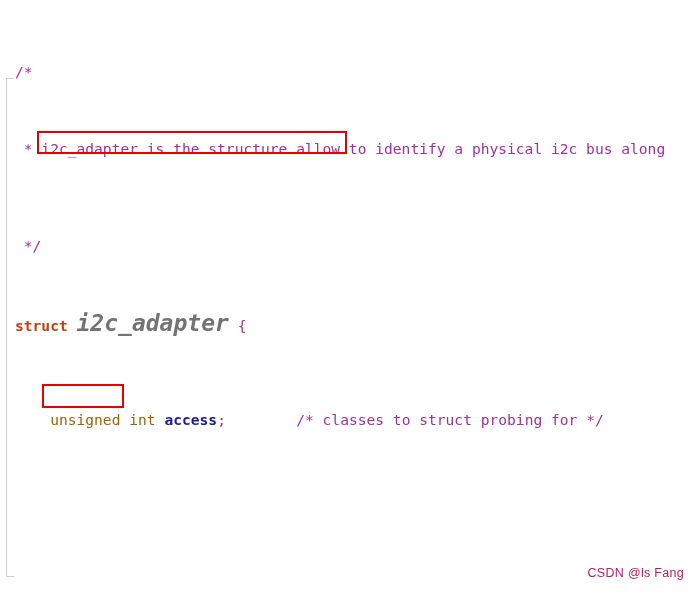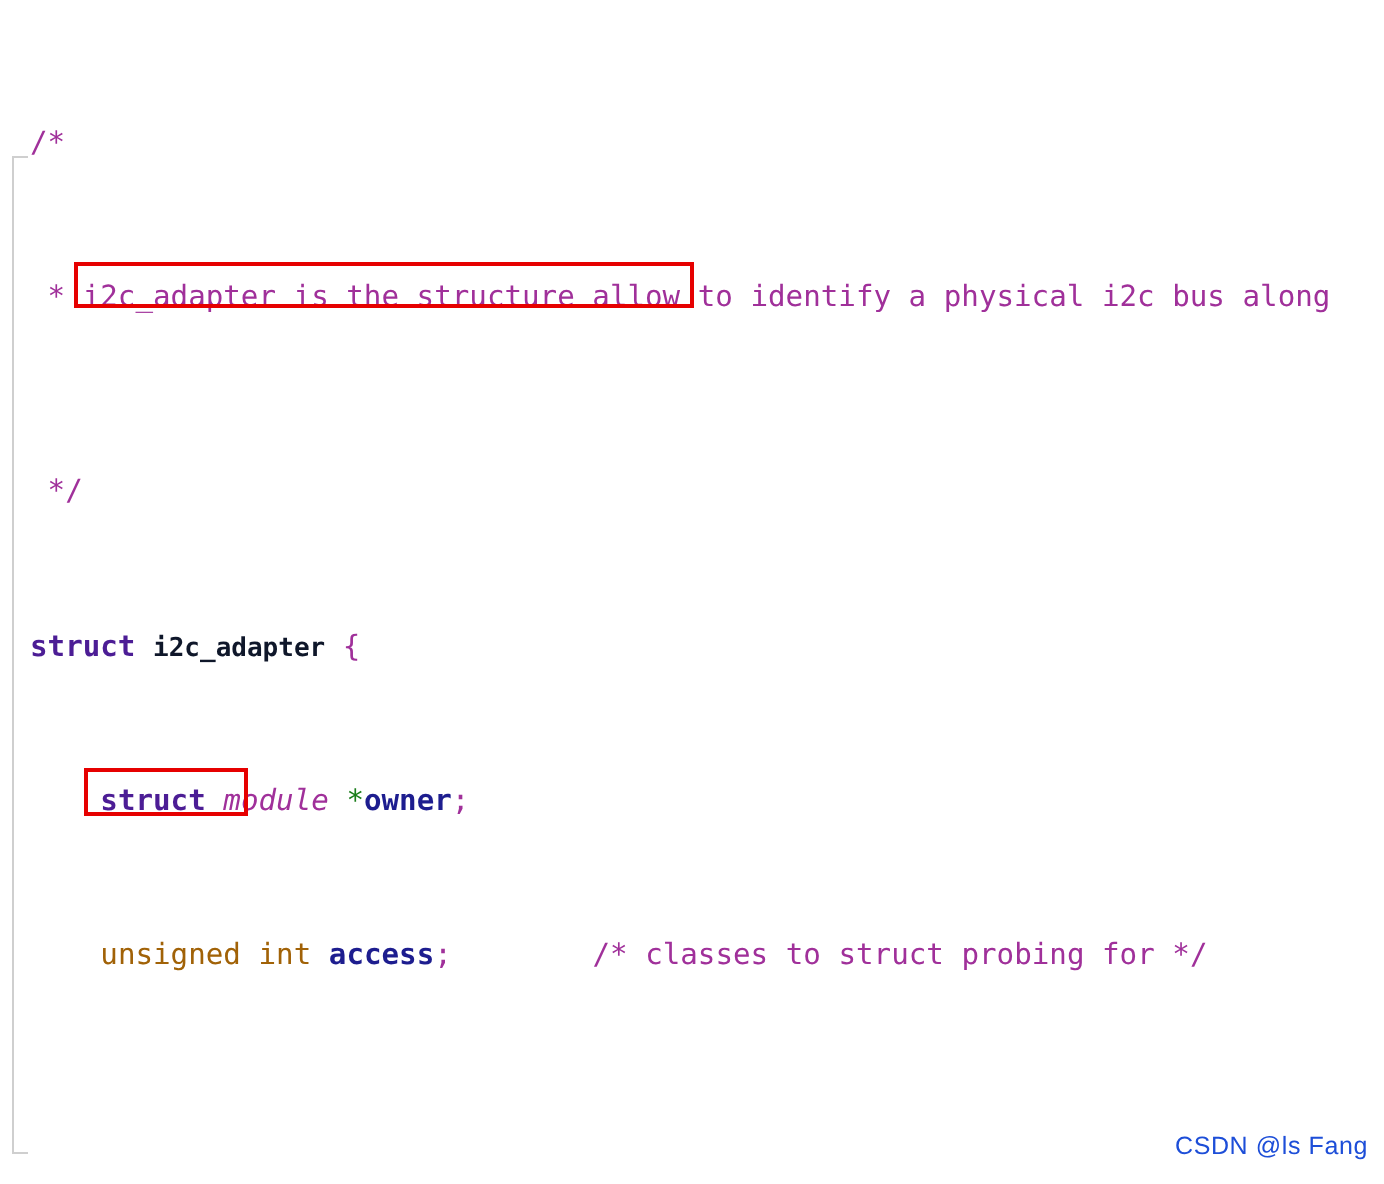--- a/index.html
+++ b/index.html
@@ -59,50 +59,51 @@
   }
   .line {
     height: 19.35px;
     padding-left: 15px;
     white-space: pre;
   }
 
   
   .cmt   { color: #a0309a; }                     
   .kw    { color: #a16207; }                     
-  .kwb   { color: #4c1d95; font-weight: bold; }                     
+  .kwb   { color: #c2410c; font-weight: bold; }                     
   .typi  { color: #a0309a; font-style: italic; } 
   .var   { color: #1d1d8f; font-weight: bold; }                     
   .pun   { color: #a0309a; }
   .star  { color: #1a7d1a; }                     
 
   .structname {
-    color: #0f172a;
+    color: #737373;
     font-weight: bold;
-    font-size: 13px;
+    font-size: 23px;
+    font-style: italic;
   }
   .brace { color: #a0309a; }
 
   
   .redbox {
     position: absolute;
     border: 2px solid #e60000;
     box-sizing: border-box;
     pointer-events: none;
     background: transparent;
   }
   #redbox-algo { left: 37px;  top: 131px; width: 310px; height: 23px; }
   #redbox-nr   { left: 42px;  top: 384px; width: 82px;  height: 24px; }
 
   
   .watermark {
     position: absolute;
     right: 8px;
     bottom: 12px;
-    color: #1d4ed8;
+    color: #be185d;
     font-family: "Liberation Sans", sans-serif;
     font-size: 12.5px;
     letter-spacing: 0.3px;
     white-space: nowrap;
   }
 </style>
 </head>
 <body>
 
 <div id="code-view">
@@ -115,21 +116,20 @@
 
     <div class="line"><span class="cmt">/*</span></div>
 
     <div class="line"><span class="cmt"> * i2c_adapter is the structure allow to identify a physical i2c bus along</span></div>
 
 
     <div class="line"><span class="cmt"> */</span></div>
 
     <div class="line"><span class="kwb">struct</span> <span class="structname">i2c_adapter</span> <span class="brace">{</span></div>
 
-    <div class="line">    <span class="kwb">struct</span> <span class="typi">module</span> <span class="star">*</span><span class="var">owner</span><span class="pun">;</span></div>
 
     <div class="line">    <span class="kw">unsigned</span> <span class="kw">int</span> <span class="var">access</span><span class="pun">;</span>        <span class="cmt">/* classes to struct probing for */</span></div>
 
     
 
     
 
     
 
     

